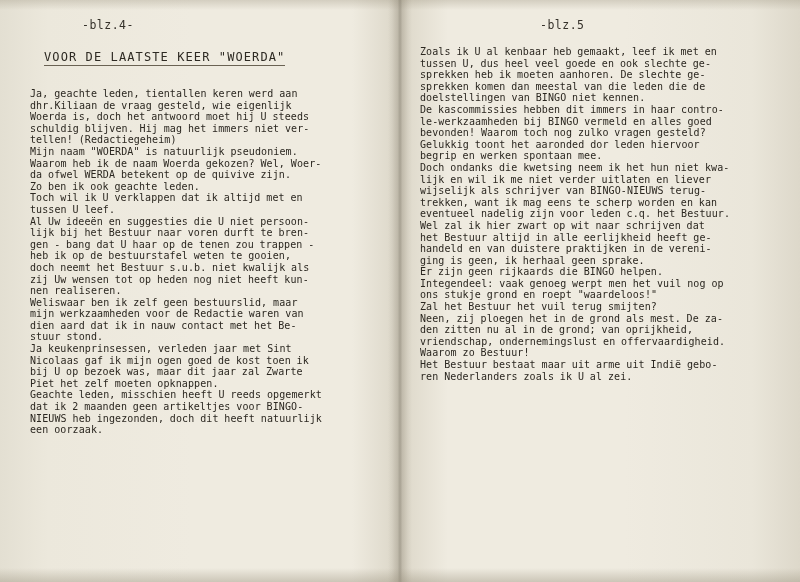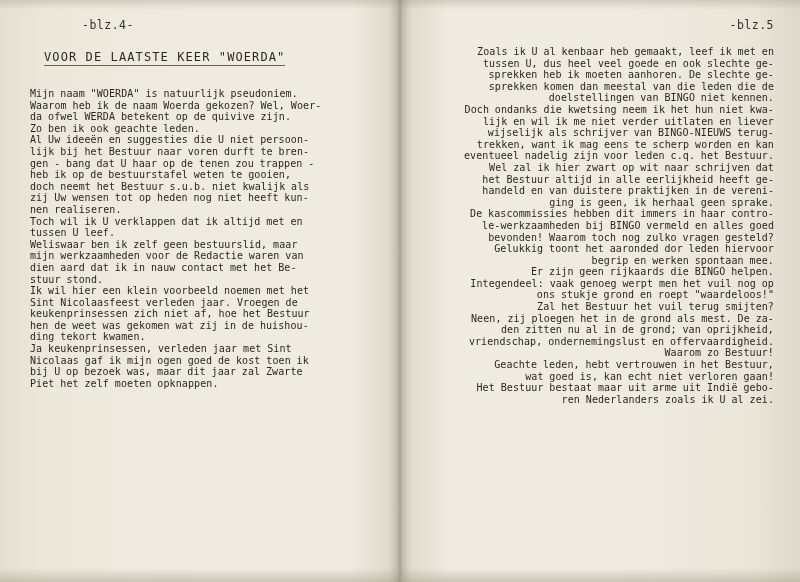--- a/index.html
+++ b/index.html
@@ -42,21 +42,21 @@
     pointer-events: none;
   }
   .col {
     position: absolute;
     top: 0;
     width: 380px;
     height: 510px;
     box-sizing: border-box;
   }
   .col.left { left: 8px; padding: 18px 10px 10px 22px; }
-  .col.right { left: 408px; padding: 18px 14px 20px 12px; text-align: right; }
+  .col.right { left: 408px; padding: 18px 14px 20px 12px; }
 
   .folio {
     font-size: 11.5px;
     letter-spacing: 0.5px;
     color: #35312a;
     margin: 0 0 14px 0;
     white-space: pre;
   }
   .folio.left-folio { margin-left: 52px; }
   .folio.right-folio { margin-left: 120px; }
@@ -89,75 +89,77 @@
 <div class="page">
   <div class="edge-top"></div>
   <div class="gutter-shadow"></div>
   <div class="edge-bottom"></div>
 
   <div class="col left">
     <div class="folio left-folio">-blz.4-</div>
     <div class="title-wrap">
       <div class="article-title">VOOR DE LAATSTE KEER "WOERDA"</div>
     </div>
+    <p class="body-text">Ja, geachte leden, tientallen keren werd aan
+dhr.Kiliaan de vraag gesteld, wie eigenlijk
+Woerda is, doch het antwoord moet hij U steeds
+schuldig blijven. Hij mag het immers niet ver-
+tellen! (Redactiegeheim)</p>
     <p class="body-text">Mijn naam "WOERDA" is natuurlijk pseudoniem.
 Waarom heb ik de naam Woerda gekozen? Wel, Woer-
 da ofwel WERDA betekent op de quivive zijn.
 Zo ben ik ook geachte leden.</p>
+    <p class="body-text">Toch wil ik U verklappen dat ik altijd met en
+tussen U leef.</p>
     <p class="body-text">Al Uw ideeën en suggesties die U niet persoon-
 lijk bij het Bestuur naar voren durft te bren-
 gen - bang dat U haar op de tenen zou trappen -
 heb ik op de bestuurstafel weten te gooien,
 doch neemt het Bestuur s.u.b. niet kwalijk als
 zij Uw wensen tot op heden nog niet heeft kun-
 nen realiseren.</p>
-    <p class="body-text">Toch wil ik U verklappen dat ik altijd met en
-tussen U leef.</p>
     <p class="body-text">Weliswaar ben ik zelf geen bestuurslid, maar
 mijn werkzaamheden voor de Redactie waren van
 dien aard dat ik in nauw contact met het Be-
 stuur stond.</p>
-    <p class="body-text">Ik wil hier een klein voorbeeld noemen met het
-Sint Nicolaasfeest verleden jaar. Vroegen de
-keukenprinsessen zich niet af, hoe het Bestuur
-hen de weet was gekomen wat zij in de huishou-
-ding tekort kwamen.</p>
     <p class="body-text">Ja keukenprinsessen, verleden jaar met Sint
 Nicolaas gaf ik mijn ogen goed de kost toen ik
 bij U op bezoek was, maar dit jaar zal Zwarte
 Piet het zelf moeten opknappen.</p>
+    <p class="body-text">Geachte leden, misschien heeft U reeds opgemerkt
+dat ik 2 maanden geen artikeltjes voor BINGO-
+NIEUWS heb ingezonden, doch dit heeft natuurlijk
+een oorzaak.</p>
   </div>
 
   <div class="col right">
     <div class="folio right-folio">-blz.5</div>
     <p class="body-text">Zoals ik U al kenbaar heb gemaakt, leef ik met en
 tussen U, dus heel veel goede en ook slechte ge-
 sprekken heb ik moeten aanhoren. De slechte ge-
 sprekken komen dan meestal van die leden die de
 doelstellingen van BINGO niet kennen.</p>
+    <p class="body-text">De kascommissies hebben dit immers in haar contro-
+le-werkzaamheden bij BINGO vermeld en alles goed
+bevonden! Waarom toch nog zulko vragen gesteld?
+Gelukkig toont het aaronded dor leden hiervoor
+begrip en werken spontaan mee.</p>
     <p class="body-text">Doch ondanks die kwetsing neem ik het hun niet kwa-
 lijk en wil ik me niet verder uitlaten en liever
 wijselijk als schrijver van BINGO-NIEUWS terug-
 trekken, want ik mag eens te scherp worden en kan
 eventueel nadelig zijn voor leden c.q. het Bestuur.
 Wel zal ik hier zwart op wit naar schrijven dat
 het Bestuur altijd in alle eerlijkheid heeft ge-
 handeld en van duistere praktijken in de vereni-
 ging is geen, ik herhaal geen sprake.</p>
-    <p class="body-text">De kascommissies hebben dit immers in haar contro-
-le-werkzaamheden bij BINGO vermeld en alles goed
-bevonden! Waarom toch nog zulko vragen gesteld?
-Gelukkig toont het aaronded dor leden hiervoor
-begrip en werken spontaan mee.</p>
     <p class="body-text">Er zijn geen rijkaards die BINGO helpen.</p>
     <p class="body-text">Integendeel: vaak genoeg werpt men het vuil nog op
 ons stukje grond en roept "waardeloos!"
 Zal het Bestuur het vuil terug smijten?
 Neen, zij ploegen het in de grond als mest. De za-
 den zitten nu al in de grond; van oprijkheid,
 vriendschap, ondernemingslust en offervaardigheid.</p>
     <p class="body-text">Waarom zo Bestuur!</p>
-    <p class="body-text">Geachte leden, hebt vertrouwen in het Bestuur,
-wat goed is, kan echt niet verloren gaan!</p>
     <p class="body-text">Het Bestuur bestaat maar uit arme uit Indië gebo-
 ren Nederlanders zoals ik U al zei.</p>
   </div>
 </div>
 
 </body></html>

